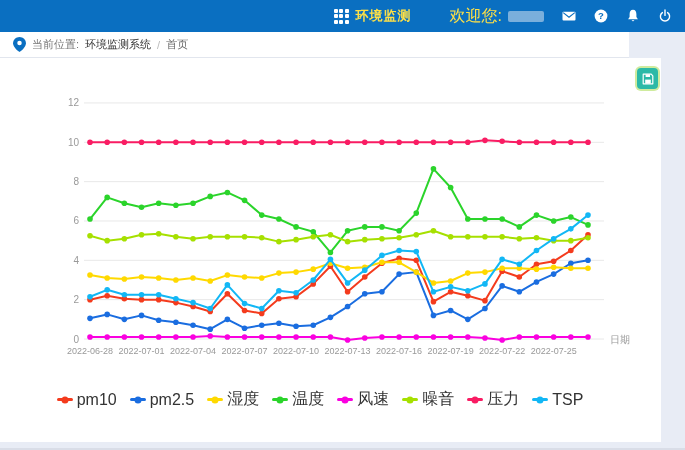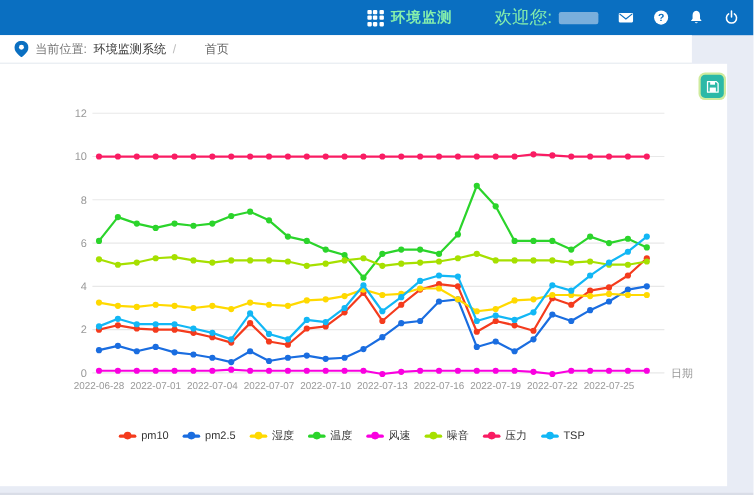--- a/index.html
+++ b/index.html
@@ -5,21 +5,21 @@
   * { margin:0; padding:0; box-sizing:border-box; }
   html,body { width:685px; height:450px; }
   body {
     font-family:"Liberation Sans","DejaVu Sans",sans-serif;
     background:#e8ecf5; position:relative; overflow:hidden;
   }
   
   .topbar {
     position:absolute; left:0; top:0; width:685px; height:32px;
     background:#0a6fc1; display:flex; align-items:center;
-    color:#86efac; padding:0 10px 0 12px;
+    color:#fde047; padding:0 10px 0 12px;
   }
   .brand { margin-left:auto; display:flex; align-items:center; gap:7px; cursor:pointer; }
   .grid-icon { display:grid; grid-template-columns:repeat(3,4px); grid-gap:1.5px; }
   .grid-icon i { width:4px; height:4px; background:#fff; border-radius:1px; display:block; }
   .brand-name { font-size:13px; font-weight:bold; letter-spacing:1px; }
   .welcome { margin-left:38px; font-size:16px; display:flex; align-items:center; gap:6px; }
   .masked-user {
     width:36px; height:11px; border-radius:2px;
     background:rgba(215,228,243,.55); filter:blur(.7px);
   }
@@ -27,21 +27,21 @@
   .icon-btn { width:17px; height:17px; display:flex; align-items:center; justify-content:center; cursor:pointer; }
   
   .crumbbar {
     position:absolute; left:0; top:32px; width:629px; height:26px;
     background:#fff; border-bottom:1px solid #e2e6ee;
     display:flex; align-items:center; gap:6px; padding-left:13px;
     font-size:11px; color:#777;
   }
   .crumb-root { color:#333; font-weight:normal; }
   .crumb-sep { color:#bbb; }
-  .crumb-cur { color:#666;margin-left:20px; }
+  .crumb-cur { color:#666; }
   
   .card {
     position:absolute; left:0; top:58px; width:661px; height:384px;
     background:#fff;
   }
   .save-btn {
     position:absolute; left:637px; top:10px; width:21px; height:21px;
     background:#2cb9a7; border-radius:4px;
     box-shadow:0 0 0 2px #cfeb9e;
     display:flex; align-items:center; justify-content:center; cursor:pointer;
@@ -51,21 +51,21 @@
   .legend {
     position:absolute; left:0; top:331px; width:640px;
     display:flex; justify-content:center; align-items:center; gap:13px;
   }
   .legend-item { display:flex; align-items:center; gap:4px; cursor:pointer; }
   .legend-marker { position:relative; width:16px; height:3px; border-radius:2px; display:inline-block; }
   .legend-dot {
     position:absolute; left:50%; top:50%; transform:translate(-50%,-50%);
     width:7px; height:7px; border-radius:50%; display:inline-block;
   }
-  .legend-label { font-size:10px; color:#333; }
+  .legend-label { font-size:16px; color:#333; }
   .page-bottom-edge {
     position:absolute; left:0; bottom:0; width:685px; height:2px;
     background:#d9dde7;
   }
 </style>
 </head>
 <body>
 
 <div class="topbar">
   <div class="brand">

